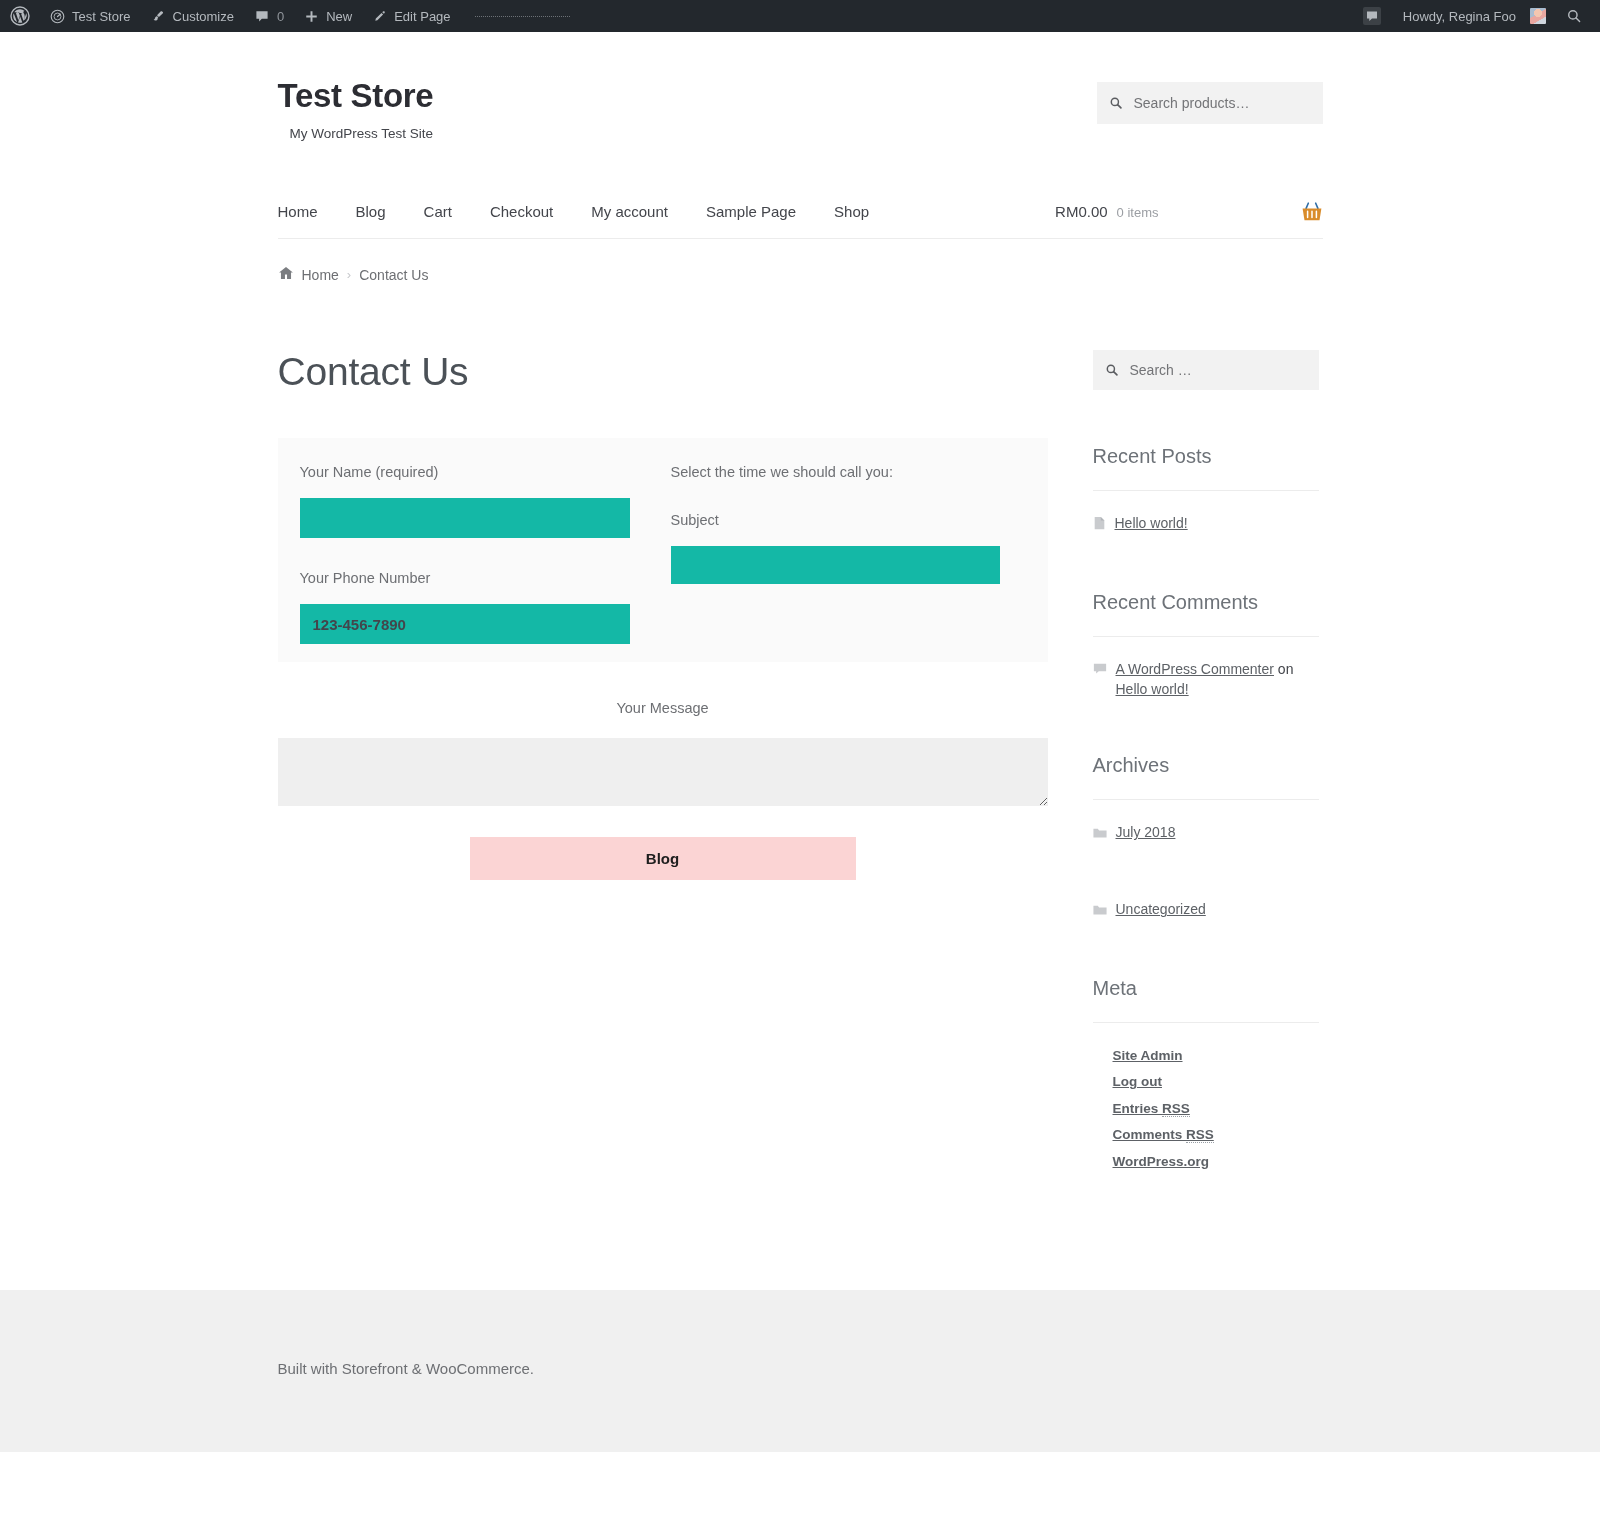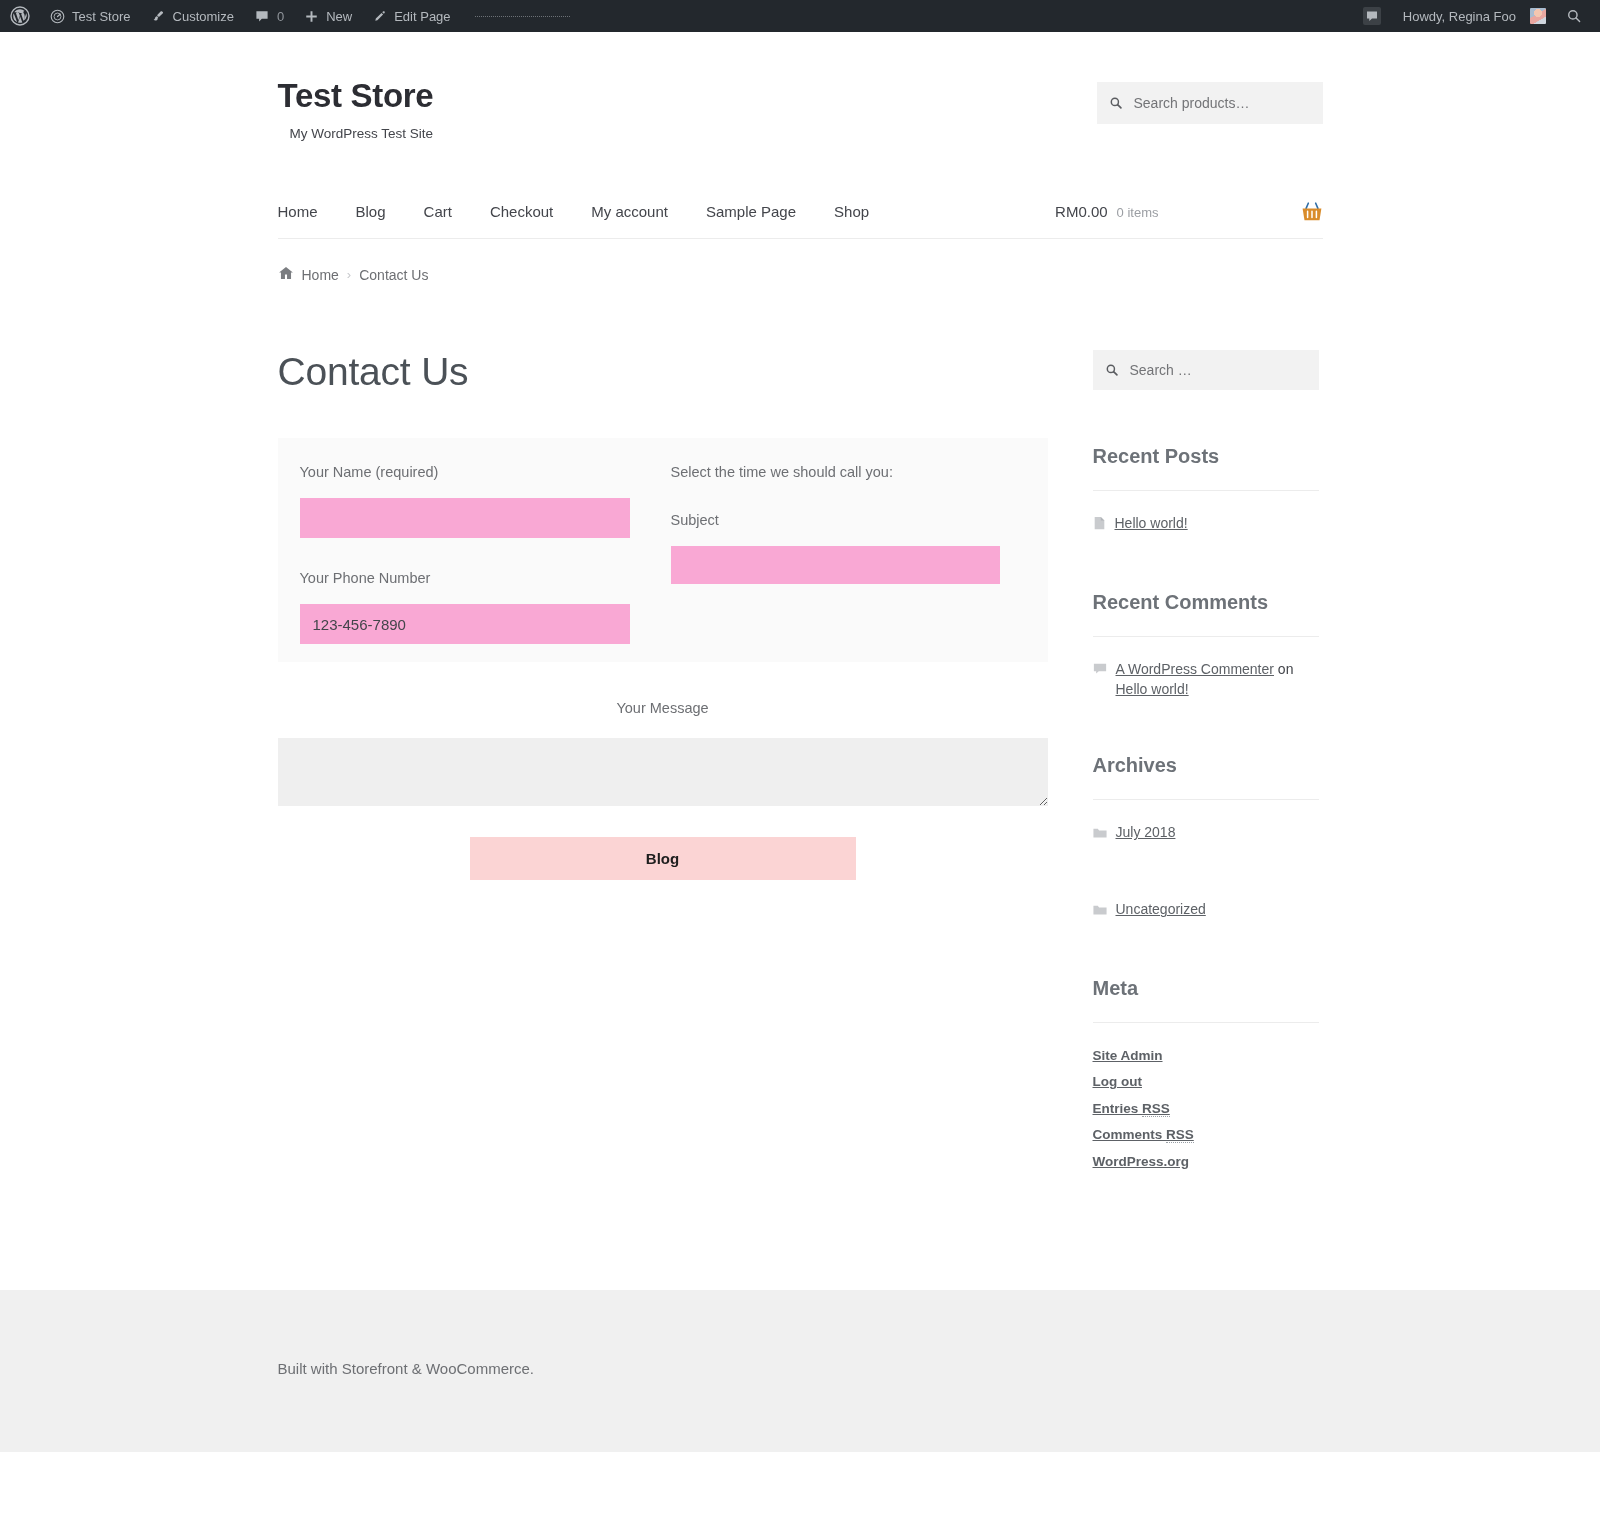--- a/index.html
+++ b/index.html
@@ -152,27 +152,28 @@
   .cf-label {
     display: block;
     font-size: 14.5px;
     color: #6d6f73;
     margin: 0 0 18px;
   }
   .cf-label.spaced-top { margin-top: 32px; }
   .cf-input {
     width: 330px;
     height: 40px;
-    background: #f9a8d4;
+    background: #14b8a6;
     border: 0;
     outline: none;
     padding: 0 13px;
     font-family: inherit;
     font-size: 15px;
     color: #43454b;
+    font-weight: bold;
   }
   .cf-input::placeholder { color: #8b8e93; }
   .cf-input.subject { width: 329px; height: 38px; }
   .cf-select {
     width: 295px;
     height: 50px;
     background: #ffffff;
     border: 1px solid #f4c9c9;
     border-radius: 3px;
     padding: 0 15px;
@@ -240,40 +241,40 @@
     padding: 0 12px;
   }
   .search-widget input {
     border: 0; background: transparent; outline: none;
     font-family: inherit; font-size: 14px; color: #43454b; width: 100%;
   }
   .search-widget input::placeholder { color: #737477; }
   .widget { margin-top: 55px; }
   .widget-title {
     font-size: 20px;
-    font-weight: 700;
+    font-weight: 400;
     color: #6d7278;
     margin: 0 0 22px;
     padding-bottom: 22px;
     border-bottom: 1px solid #ececec;
   }
   .widget ul { list-style: none; margin: 0; padding: 0; }
   .widget li {
     display: flex;
     align-items: flex-start;
     gap: 9px;
     font-size: 14px;
     color: #43454b;
     line-height: 1.45;
     margin-bottom: 7px;
   }
   .widget li .li-icon { flex: 0 0 auto; margin-top: 2px; }
   .widget a { color: #5d6166; text-decoration: underline; cursor: pointer; }
   .meta-list li { display: block; margin-bottom: 6px; }
-  .meta-list a { font-weight: bold; font-size: 13.5px; }
+  .meta-list a { font-weight: bold; font-size: 13.5px; margin-left: 20px; }
   abbr { text-decoration: none; border-bottom: 1px dotted #9aa0a6; cursor: help; }
 
   
   .site-footer {
     margin-top: 112px;
     background: #f0f0f0;
     padding: 66px 0 70px;
   }
   .footer-text { font-size: 15px; color: #6d6f73; line-height: 1.75; }
   .footer-text a { color: #6d6f73; text-decoration: none; cursor: pointer; }

